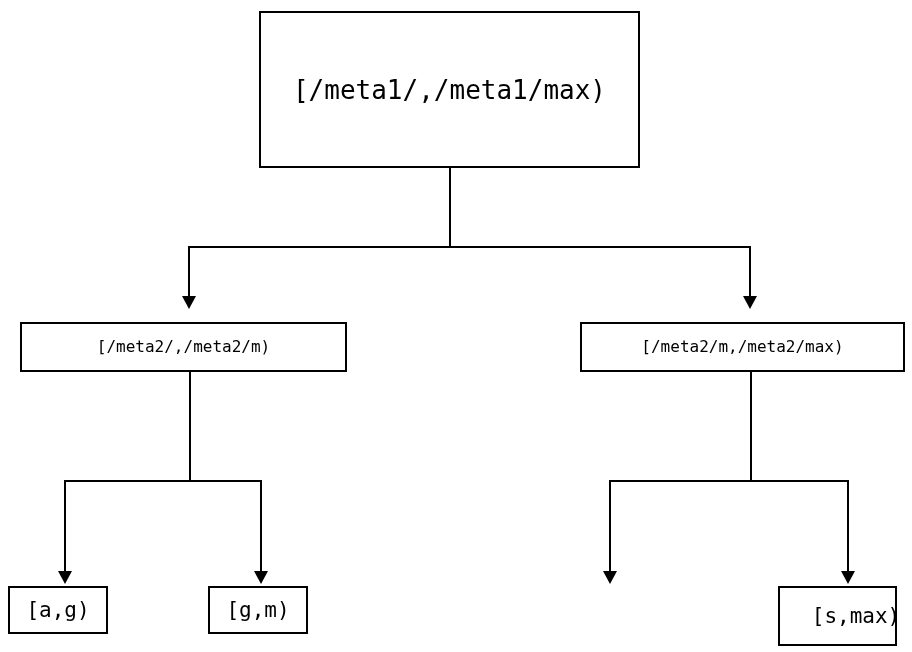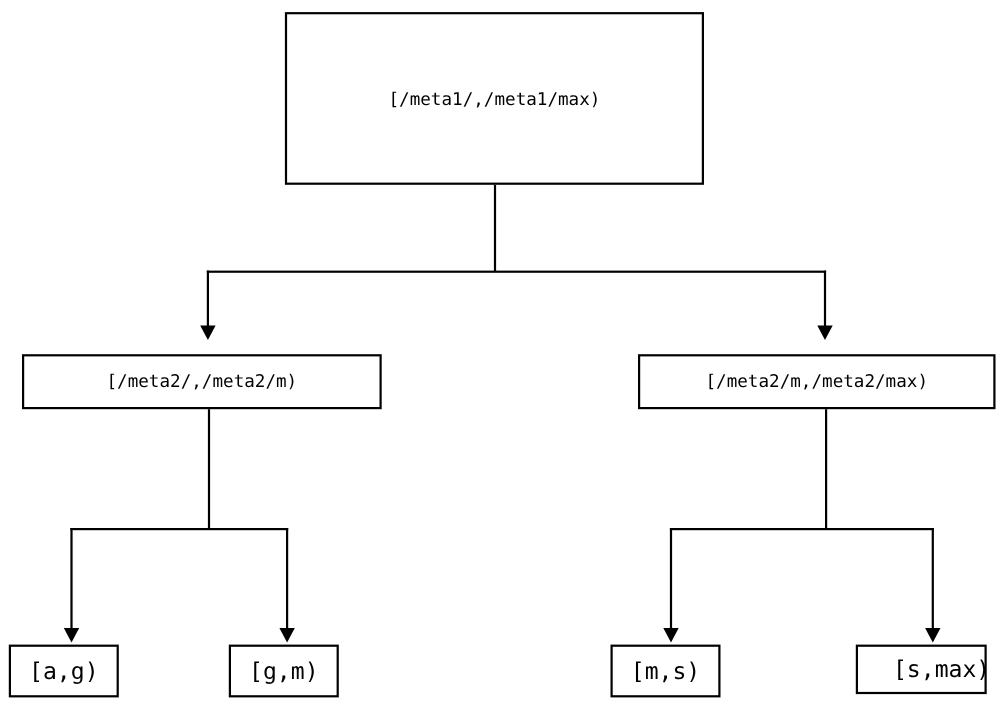--- a/index.html
+++ b/index.html
@@ -28,21 +28,21 @@
     justify-content: center;
     text-align: center;
     color: #000000;
     white-space: nowrap;
   }
   .node-label {
     display: block;
     line-height: 1;
     letter-spacing: 0px;
   }
-  .node-root .node-label { font-size: 16px; }
+  .node-root .node-label { font-size: 26px; }
   .node-mid  .node-label { font-size: 16px; }
   .node-leaf .node-label { font-size: 21px; }
 
   .edge-v {
     position: absolute;
     background: #000000;
     width: 2px;
   }
   .edge-h {
     position: absolute;
@@ -106,21 +106,18 @@
   <div class="arrow-head" style="left:841px; top:571px;"></div>
 
   <div class="node node-leaf" style="left:208px; top:586px; width:100px; height:48px;">
     <span class="node-label">[g,m)</span>
   </div>
 
   <div class="node node-leaf" style="left:8px; top:586px; width:100px; height:48px;">
     <span class="node-label">[a,g)</span>
   </div>
 
-  <div class="node node-leaf" style="left:555px; top:586px; width:100px; height:48px;">
-    <span class="node-label">[m,s)</span>
-  </div>
 
-  <div class="node node-leaf" style="left:778px; top:586px; width:119px; height:45px;padding-left:37px;">
+  <div class="node node-leaf" style="left:778px; top:586px; width:119px; height:60px;padding-left:37px;">
     <span class="node-label">[s,max)</span>
   </div>
 
 </div>
 
 </body></html>

